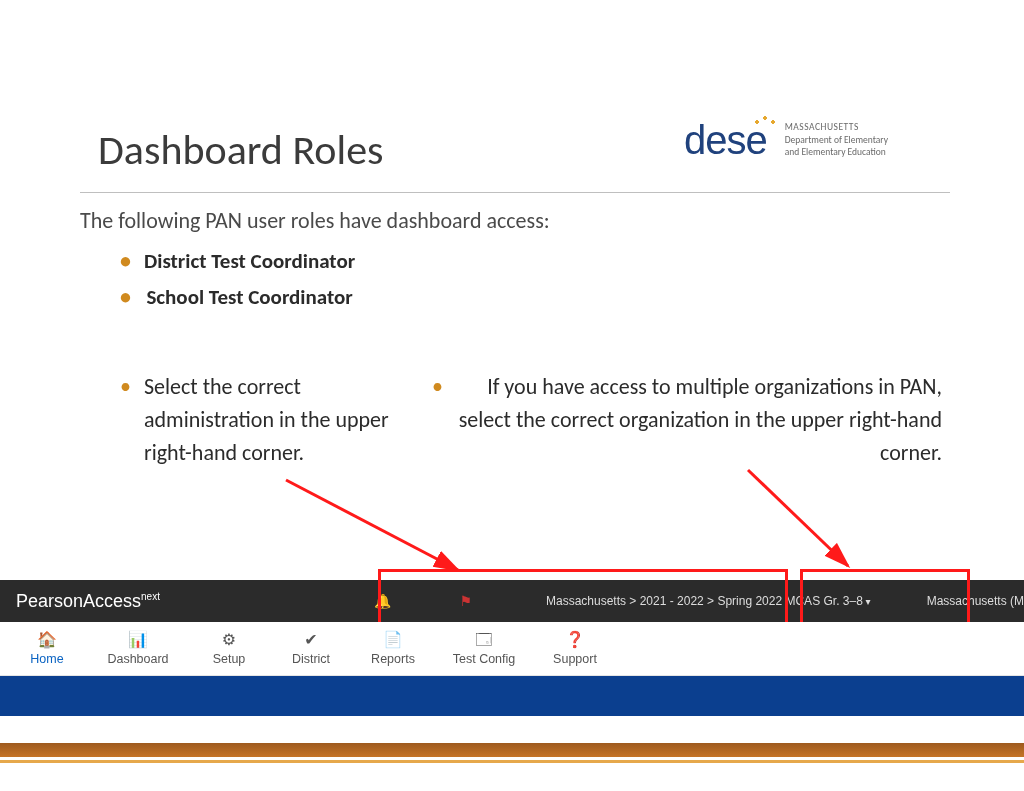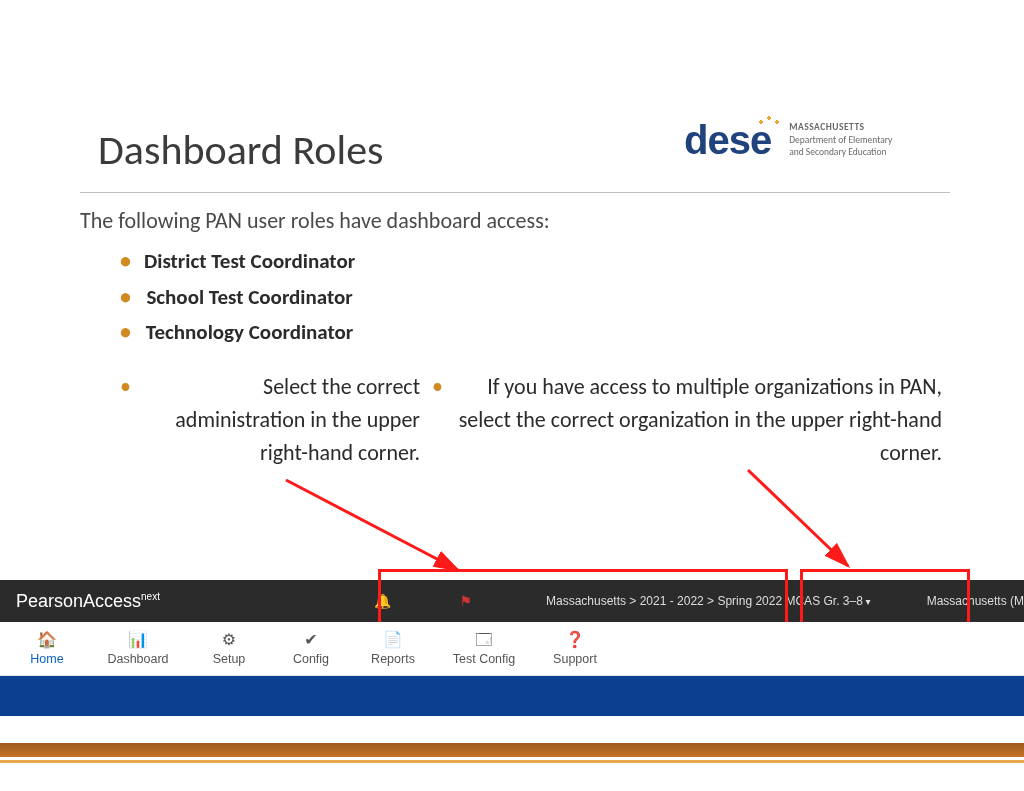--- a/index.html
+++ b/index.html
@@ -39,42 +39,42 @@
     right: 50px;
     top: 110px;
     width: 290px;
     height: 60px;
     display: flex;
     align-items: center;
   }
   .logo .dese {
     font-family: Arial, sans-serif;
     font-size: 40px;
-    font-weight: 700;
+    font-weight: 400;
     color: #20427d;
     letter-spacing: -1px;
     position: relative;
   }
   .logo .dese::after {
     content: "";
     position: absolute;
     top: -2px; right: -8px;
     width: 20px; height: 10px;
     background:
       radial-gradient(circle at 2px 6px, #e6a82e 2px, transparent 2px),
       radial-gradient(circle at 10px 2px, #e6a82e 2px, transparent 2px),
       radial-gradient(circle at 18px 6px, #e6a82e 2px, transparent 2px);
   }
   .logo .tag {
     margin-left: 18px;
     font-size: 9.5px;
     line-height: 1.3;
     color: #6a6a6a;
   }
-  .logo .tag .line1 { font-weight: 700; letter-spacing: 0.5px; }
+  .logo .tag .line1 { font-weight: 400; letter-spacing: 0.5px; }
   
   .intro {
     position: absolute;
     left: 80px;
     top: 207px;
     font-size: 22px;
     color: #4a4a4a;
   }
   ul.roles {
     position: absolute;
@@ -98,21 +98,21 @@
     color: #d08a1f;
     font-size: 22px;
     line-height: 1.5;
   }
   .col-left, .col-right {
     position: absolute;
     font-size: 22px;
     color: #2b2b2b;
     line-height: 1.5;
   }
-  .col-left { left: 120px; top: 370px; width: 300px; text-align: right; }
+  .col-left { left: 120px; top: 370px; width: 300px; }
   .col-right { left: 432px; top: 370px; width: 510px; text-align: right; }
   .col-left .body, .col-right .body {
     padding-left: 24px;
     position: relative;
   }
   .col-left .body::before, .col-right .body::before {
     content: "•";
     position: absolute;
     left: 0;
     top: 0;
@@ -229,30 +229,29 @@
 
 <div class="slide">
   <div class="title">Dashboard Roles</div>
   <div class="title-rule"></div>
 
   <div class="logo">
     <span class="dese">dese</span>
     <div class="tag">
       <div class="line1">MASSACHUSETTS</div>
       <div>Department of Elementary</div>
-      <div>and Secondary Education</div>
+      <div>and Elementary Education</div>
     </div>
   </div>
 
   <div class="intro">The following PAN user roles have dashboard access:</div>
 
   <ul class="roles">
     <li>District Test Coordinator</li>
     <li>School Test Coordinator</li>
-    <li>Technology Coordinator</li>
   </ul>
 
   <div class="col-left">
     <div class="body">Select the correct administration in the upper right-hand corner.</div>
   </div>
   <div class="col-right">
     <div class="body">If you have access to multiple organizations in PAN, select the correct organization in the upper right-hand corner.</div>
   </div>
 
   <svg class="arrows">
@@ -288,21 +287,21 @@
     <div class="item wide">
       <span class="ico">📊</span>
       <span>Dashboard</span>
     </div>
     <div class="item">
       <span class="ico">⚙</span>
       <span>Setup</span>
     </div>
     <div class="item">
       <span class="ico">✔</span>
-      <span>Config</span>
+      <span>District</span>
     </div>
     <div class="item">
       <span class="ico">📄</span>
       <span>Reports</span>
     </div>
     <div class="item wide">
       <span class="ico">🗔</span>
       <span>Test Config</span>
     </div>
     <div class="item">

